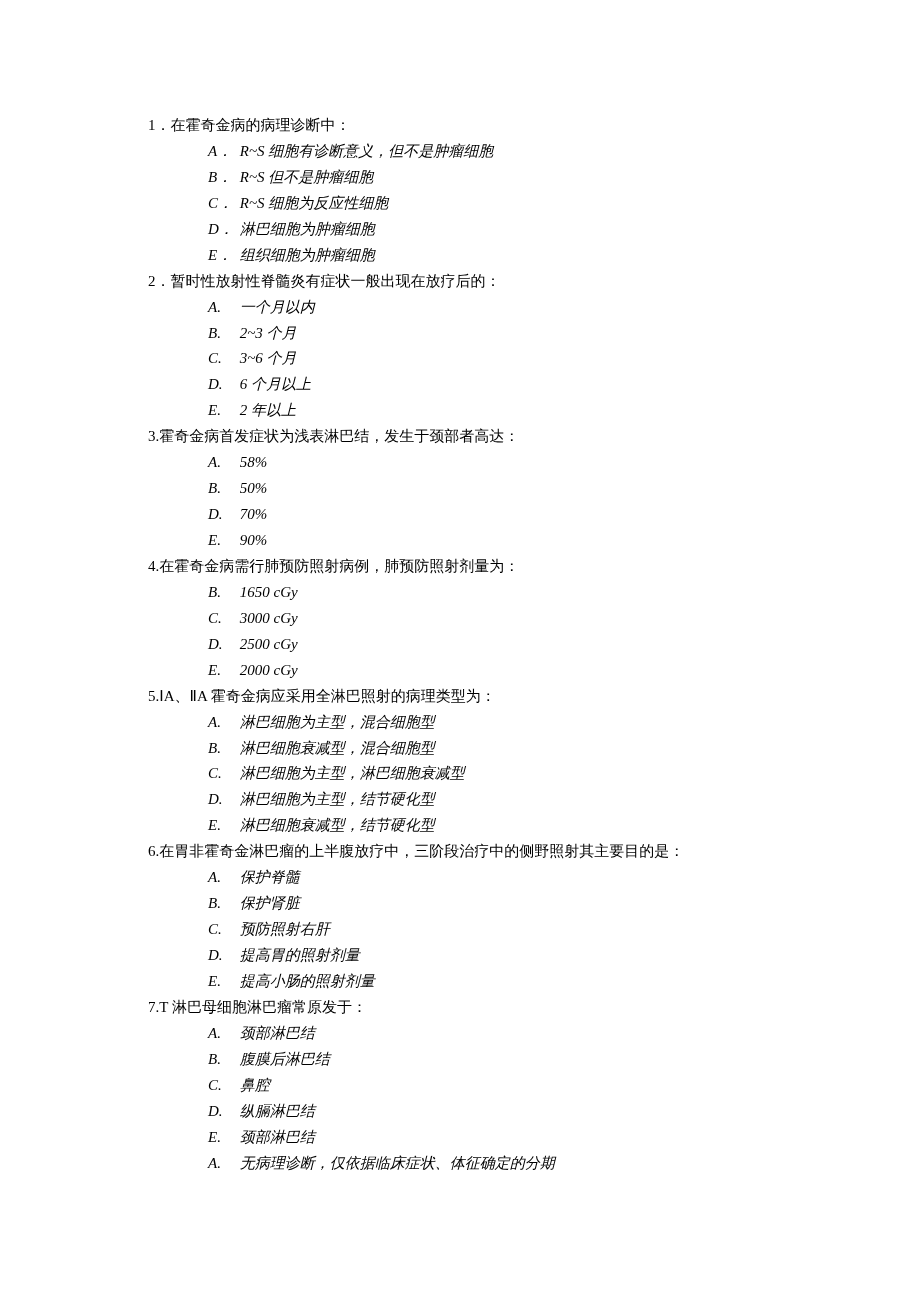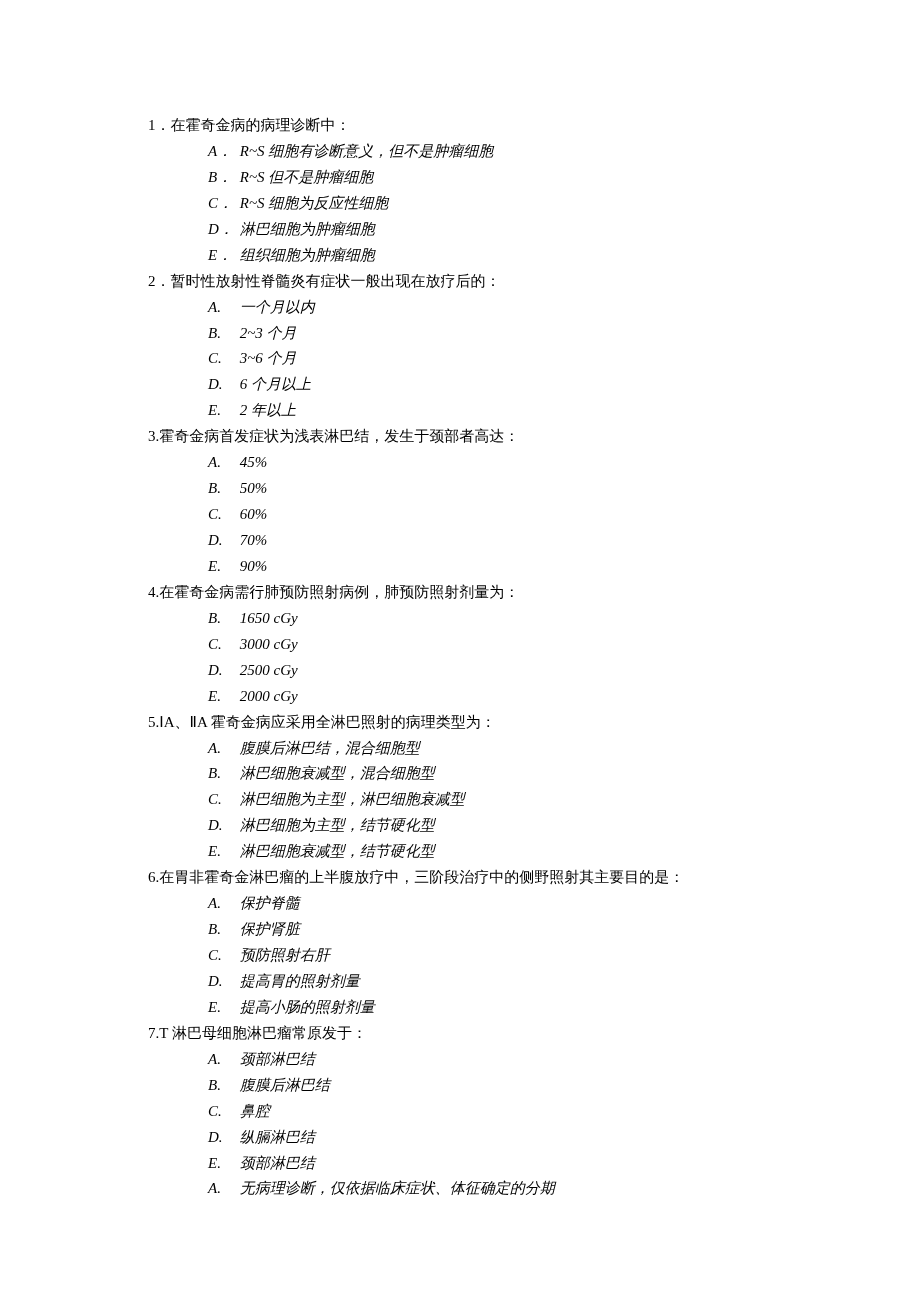--- a/index.html
+++ b/index.html
@@ -51,40 +51,39 @@
         <p class="option"><span class="opt-label">A.</span> <span>一个月以内</span></p>
         <p class="option"><span class="opt-label">B.</span> <span>2~3 个月</span></p>
         <p class="option"><span class="opt-label">C.</span> <span>3~6 个月</span></p>
         <p class="option"><span class="opt-label">D.</span> <span>6 个月以上</span></p>
         <p class="option"><span class="opt-label">E.</span> <span>2 年以上</span></p>
       </div>
     </div>
     <div class="question">
       <p class="q-text"><span>3.</span><span>霍奇金病首发症状为浅表淋巴结，发生于颈部者高达：</span></p>
       <div class="options">
-        <p class="option"><span class="opt-label">A.</span> <span>45%</span></p>
+        <p class="option"><span class="opt-label">A.</span> <span>58%</span></p>
         <p class="option"><span class="opt-label">B.</span> <span>50%</span></p>
-        <p class="option"><span class="opt-label">C.</span> <span>60%</span></p>
         <p class="option"><span class="opt-label">D.</span> <span>70%</span></p>
         <p class="option"><span class="opt-label">E.</span> <span>90%</span></p>
       </div>
     </div>
     <div class="question">
       <p class="q-text"><span>4.</span><span>在霍奇金病需行肺预防照射病例，肺预防照射剂量为：</span></p>
       <div class="options">
         <p class="option"><span class="opt-label">B.</span> <span>1650 cGy</span></p>
         <p class="option"><span class="opt-label">C.</span> <span>3000 cGy</span></p>
         <p class="option"><span class="opt-label">D.</span> <span>2500 cGy</span></p>
         <p class="option"><span class="opt-label">E.</span> <span>2000 cGy</span></p>
       </div>
     </div>
     <div class="question">
       <p class="q-text"><span>5.</span><span>ⅠA、ⅡA 霍奇金病应采用全淋巴照射的病理类型为：</span></p>
       <div class="options">
-        <p class="option"><span class="opt-label">A.</span> <span>腹膜后淋巴结，混合细胞型</span></p>
+        <p class="option"><span class="opt-label">A.</span> <span>淋巴细胞为主型，混合细胞型</span></p>
         <p class="option"><span class="opt-label">B.</span> <span>淋巴细胞衰减型，混合细胞型</span></p>
         <p class="option"><span class="opt-label">C.</span> <span>淋巴细胞为主型，淋巴细胞衰减型</span></p>
         <p class="option"><span class="opt-label">D.</span> <span>淋巴细胞为主型，结节硬化型</span></p>
         <p class="option"><span class="opt-label">E.</span> <span>淋巴细胞衰减型，结节硬化型</span></p>
       </div>
     </div>
     <div class="question">
       <p class="q-text"><span>6.</span><span>在胃非霍奇金淋巴瘤的上半腹放疗中，三阶段治疗中的侧野照射其主要目的是：</span></p>
       <div class="options">
         <p class="option"><span class="opt-label">A.</span> <span>保护脊髓</span></p>

